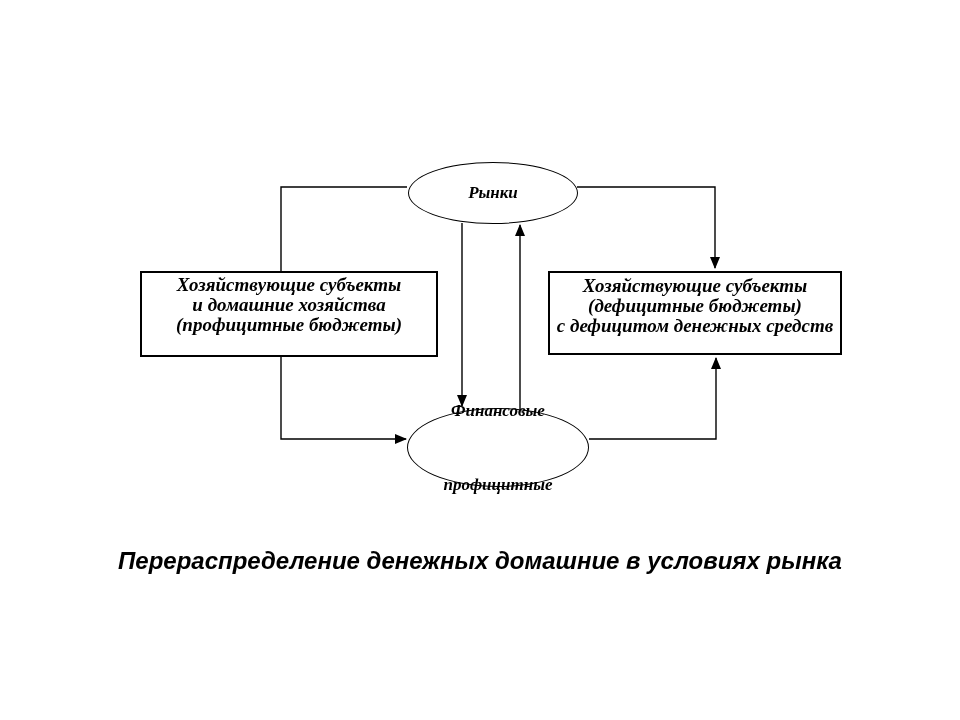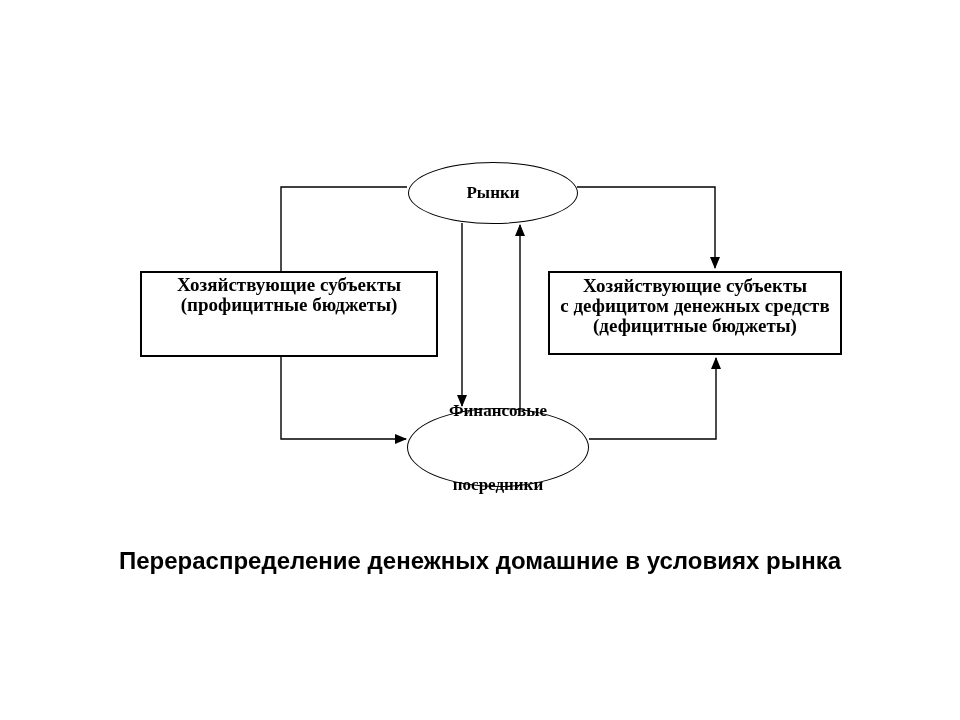--- a/index.html
+++ b/index.html
@@ -8,20 +8,21 @@
     background: #ffffff;
   }
   #stage {
     position: relative;
     width: 960px;
     height: 720px;
     background: #ffffff;
     overflow: hidden;
     font-family: "Liberation Serif", serif;
     color: #000000;
+    font-style: italic;
   }
   #connectors {
     position: absolute;
     left: 0;
     top: 0;
     width: 960px;
     height: 720px;
   }
   .node {
     position: absolute;
@@ -114,29 +115,30 @@
 
     <path d="M 589 439 L 716 439 L 716 358" fill="none" stroke="#000000" stroke-width="1.4" marker-end="url(#arrowhead)"></path>
   </svg>
 
   <div id="node-markets" class="node ellipse-node">
     <span class="node-line">Рынки</span>
   </div>
 
   <div id="node-surplus" class="node rect-node">
     <div class="node-line">Хозяйствующие субъекты</div>
+    <div class="node-line">и домашние хозяйства</div>
     <div class="node-line">(профицитные бюджеты)</div>
   </div>
 
   <div id="node-deficit" class="node rect-node">
     <div class="node-line">Хозяйствующие субъекты</div>
+    <div class="node-line">(дефицитные бюджеты)</div>
     <div class="node-line">с дефицитом денежных средств</div>
-    <div class="node-line">(дефицитные бюджеты)</div>
   </div>
 
   <div id="node-intermediaries" class="node ellipse-node">
     <span class="node-line">Финансовые</span>
-    <span class="node-line">посредники</span>
+    <span class="node-line">профицитные</span>
   </div>
 
   <div id="caption">Перераспределение денежных домашние в условиях рынка</div>
 
 </div>
 
 </body></html>

